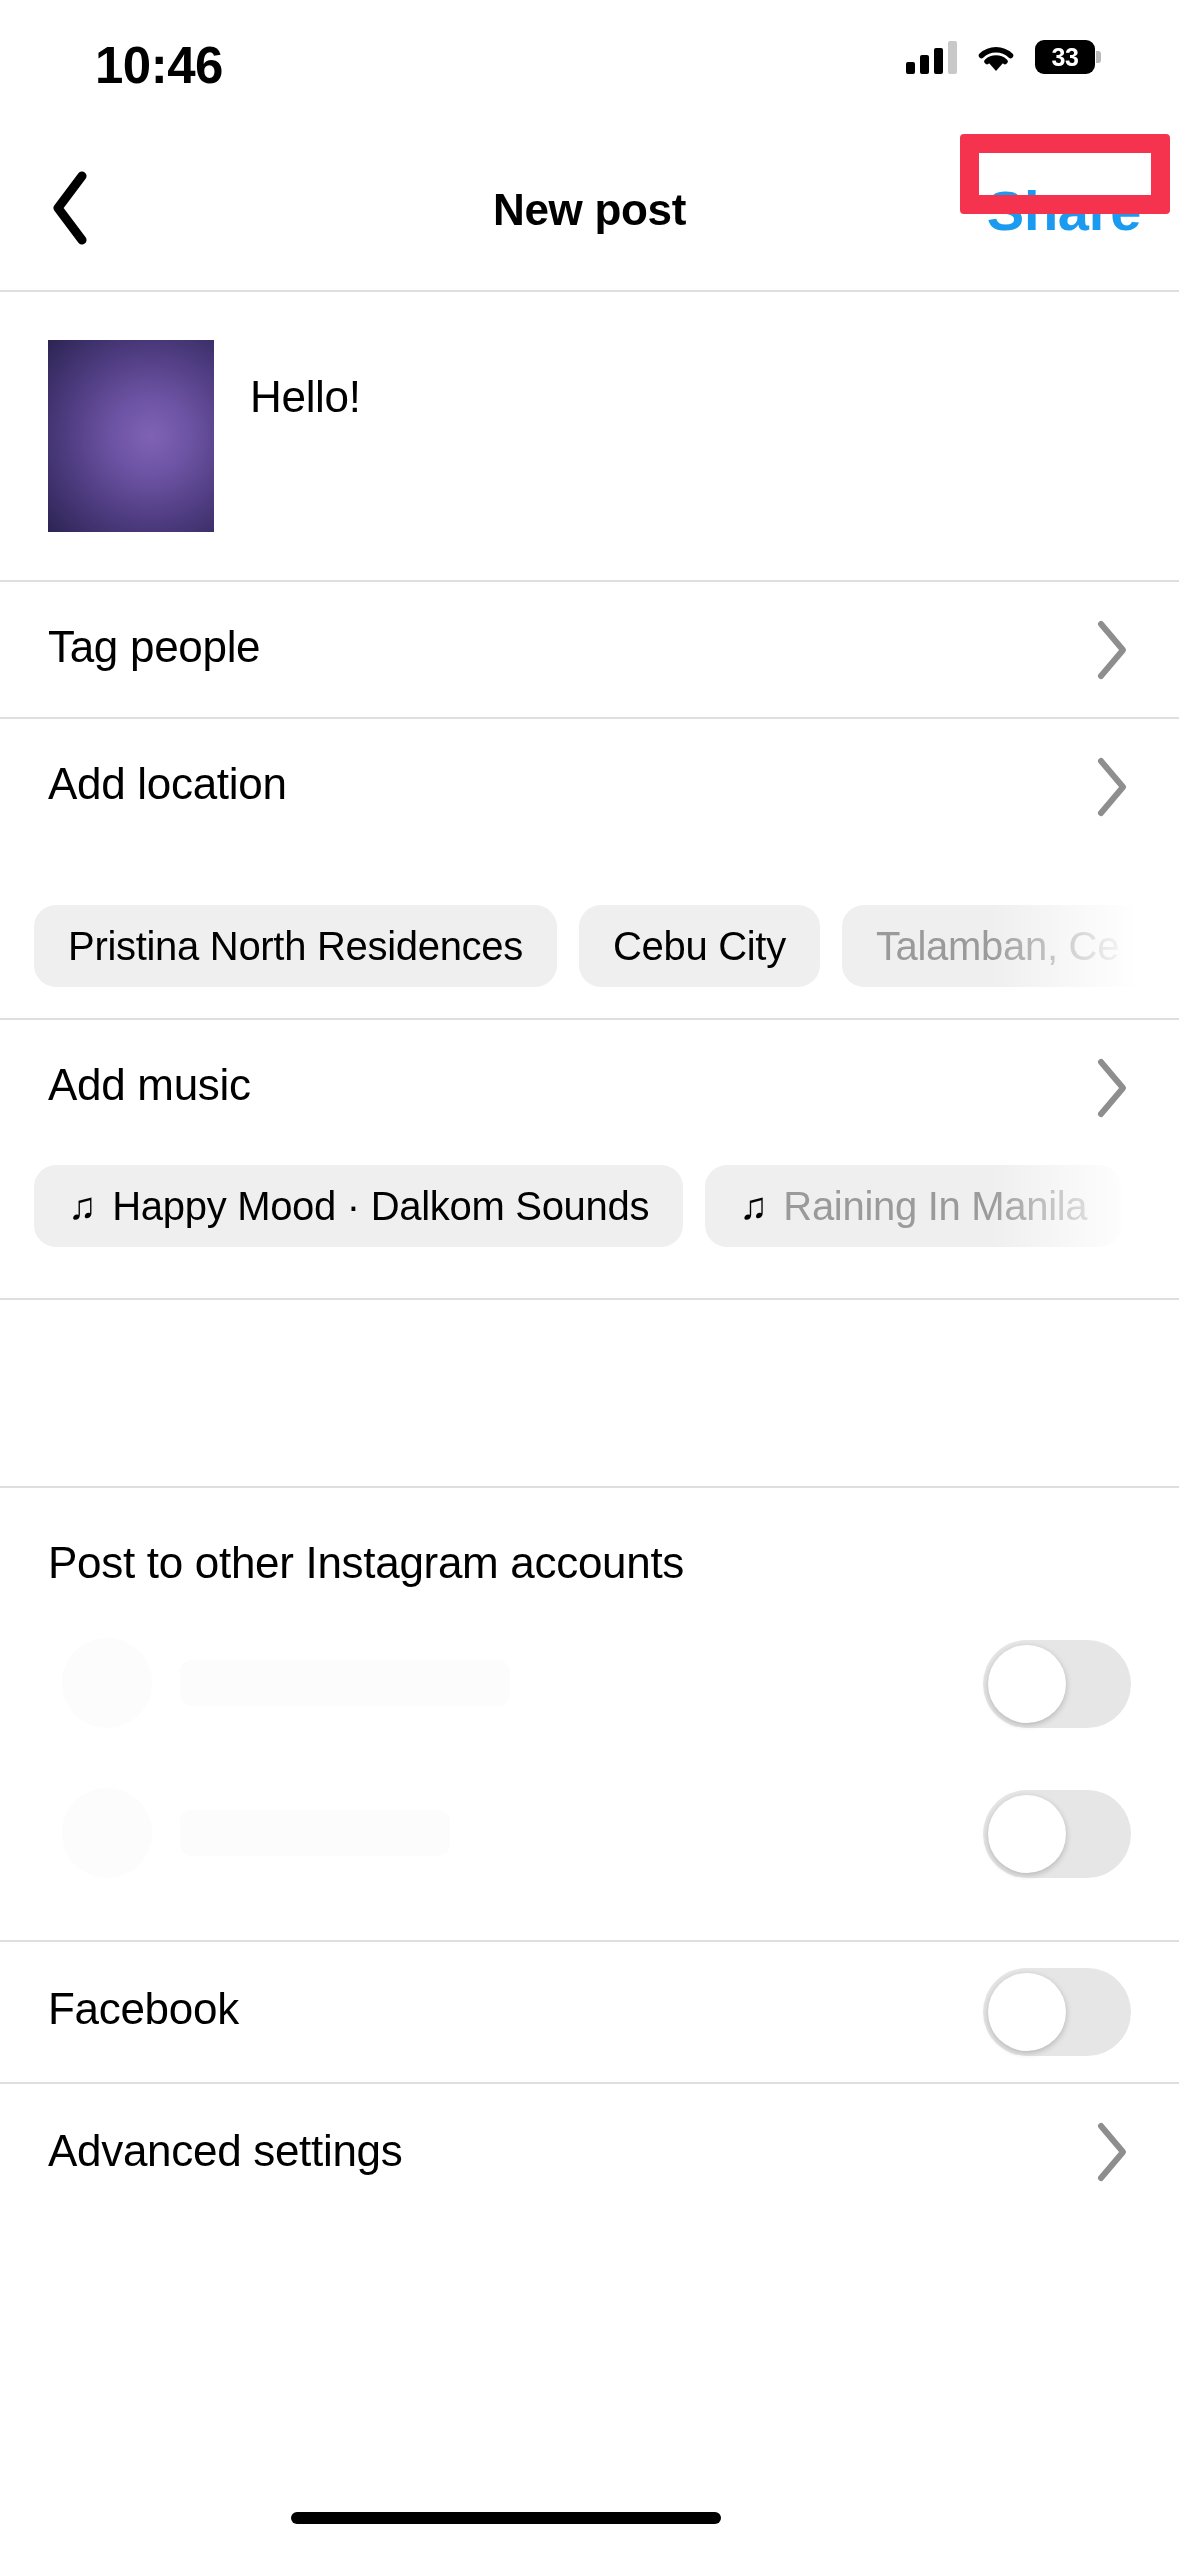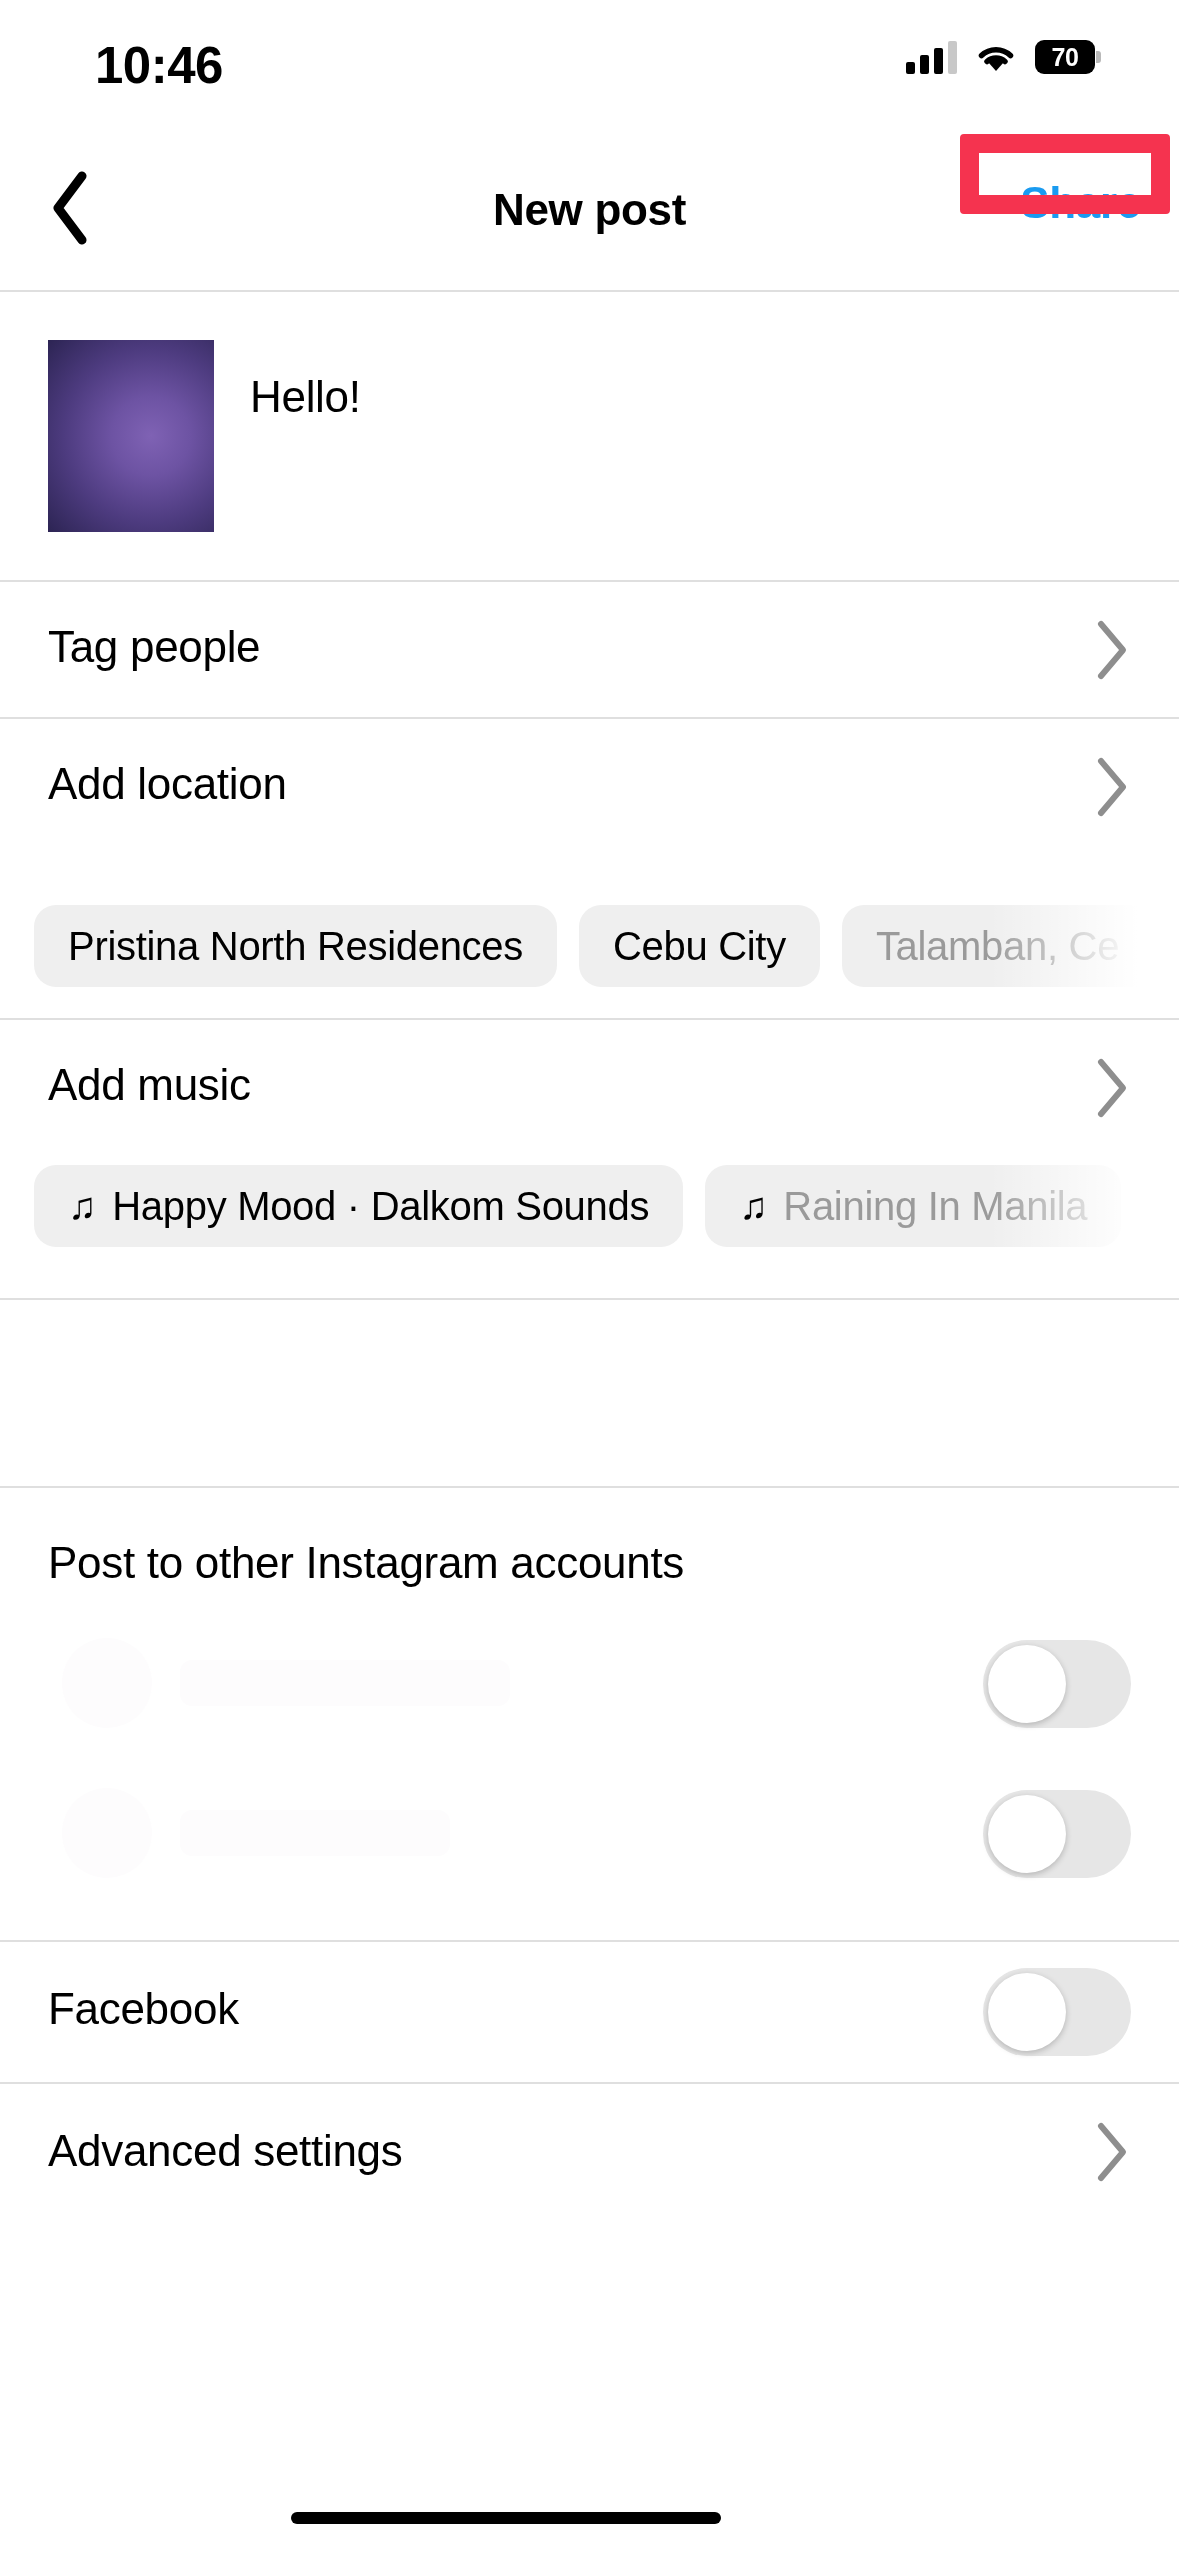--- a/index.html
+++ b/index.html
@@ -48,21 +48,21 @@
     position:absolute; left:22px; top:32px; width:96px; height:96px;
     display:flex; align-items:center; justify-content:center; cursor:pointer;
   }
   .nav-title{
     position:absolute; left:0; top:0; width:1179px; height:160px;
     display:flex; align-items:center; justify-content:center;
     font-size:44px; font-weight:700; color:#000; letter-spacing:-0.3px;
   }
   .nav-share{
     position:absolute; right:38px; top:48px;
-    font-size:44px; font-weight:700; color:#1a9bf0; letter-spacing:-0.3px;
+    font-size:56px; font-weight:700; color:#1a9bf0; letter-spacing:-0.3px;
     cursor:pointer;
   }
   .highlight-box{
     position:absolute; left:960px; top:134px;
     width:210px; height:80px;
     border:19px solid #f5334f;
     border-radius:4px;
     pointer-events:none;
   }
 
@@ -151,21 +151,21 @@
       <div class="wifi">
         <svg width="42" height="32" viewBox="0 0 42 32">
           <path d="M21 30 L13.5 21.5 A11 11 0 0 1 28.5 21.5 Z" fill="#000"></path>
           <path d="M6.5 14.5 A21 21 0 0 1 35.5 14.5" stroke="#000" stroke-width="5.5" fill="none" stroke-linecap="round"></path>
           <path d="M12 20.5 A13.5 13.5 0 0 1 30 20.5" stroke="#000" stroke-width="5.5" fill="none" stroke-linecap="round"></path>
         </svg>
       </div>
       <div class="batt">
         <div class="batt-body"></div>
         <div class="batt-cap"></div>
-        <div class="batt-num">70</div>
+        <div class="batt-num">33</div>
       </div>
     </div>
   </div>
 
   <div class="navbar">
     <div class="nav-title">New post</div>
     <div class="nav-back">
       <span>
         <svg width="44" height="76" viewBox="0 0 44 76">
           <path d="M34 6 L10 38 L34 70" stroke="#000" stroke-width="9" fill="none" stroke-linecap="round" stroke-linejoin="round"></path>

